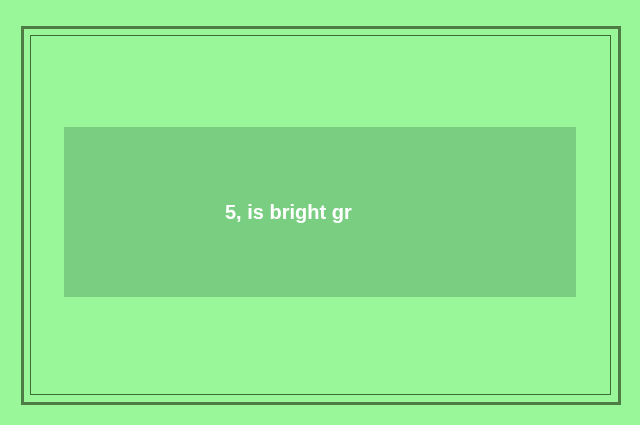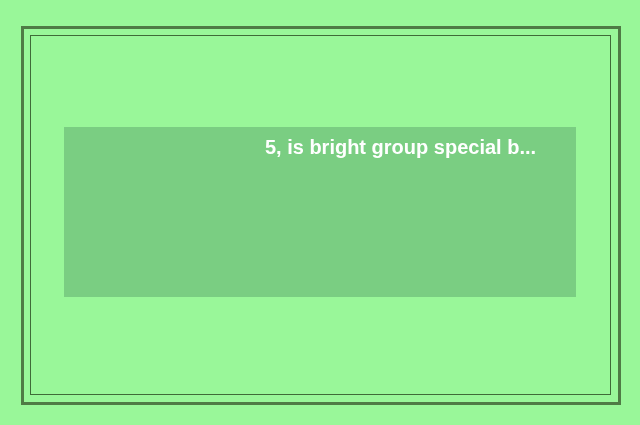--- a/index.html
+++ b/index.html
@@ -47,21 +47,21 @@
   
   #content-panel {
     position: absolute;
     left: 64px;
     top: 127px;
     width: 512px;
     height: 170px;
     background: #7ace82;
     box-sizing: border-box;
     display: flex;
-    flex-direction: row;
+    flex-direction: column;
     align-items: flex-start;
     justify-content: center;
     padding-left: 161px;
   }
 
   .message-line {
     color: #ffffff;
     font-family: "Liberation Sans", sans-serif;
     font-size: 20px;
     font-weight: bold;
@@ -74,16 +74,15 @@
 <body>
 
 <div id="canvas">
 
   <div id="outer-frame"></div>
 
   <div id="inner-frame"></div>
 
   <div id="content-panel">
     <div class="message-line">5, is bright gr</div>
-    <div class="message-line">oup special b...</div>
   </div>
 
 </div>
 
 </body></html>

